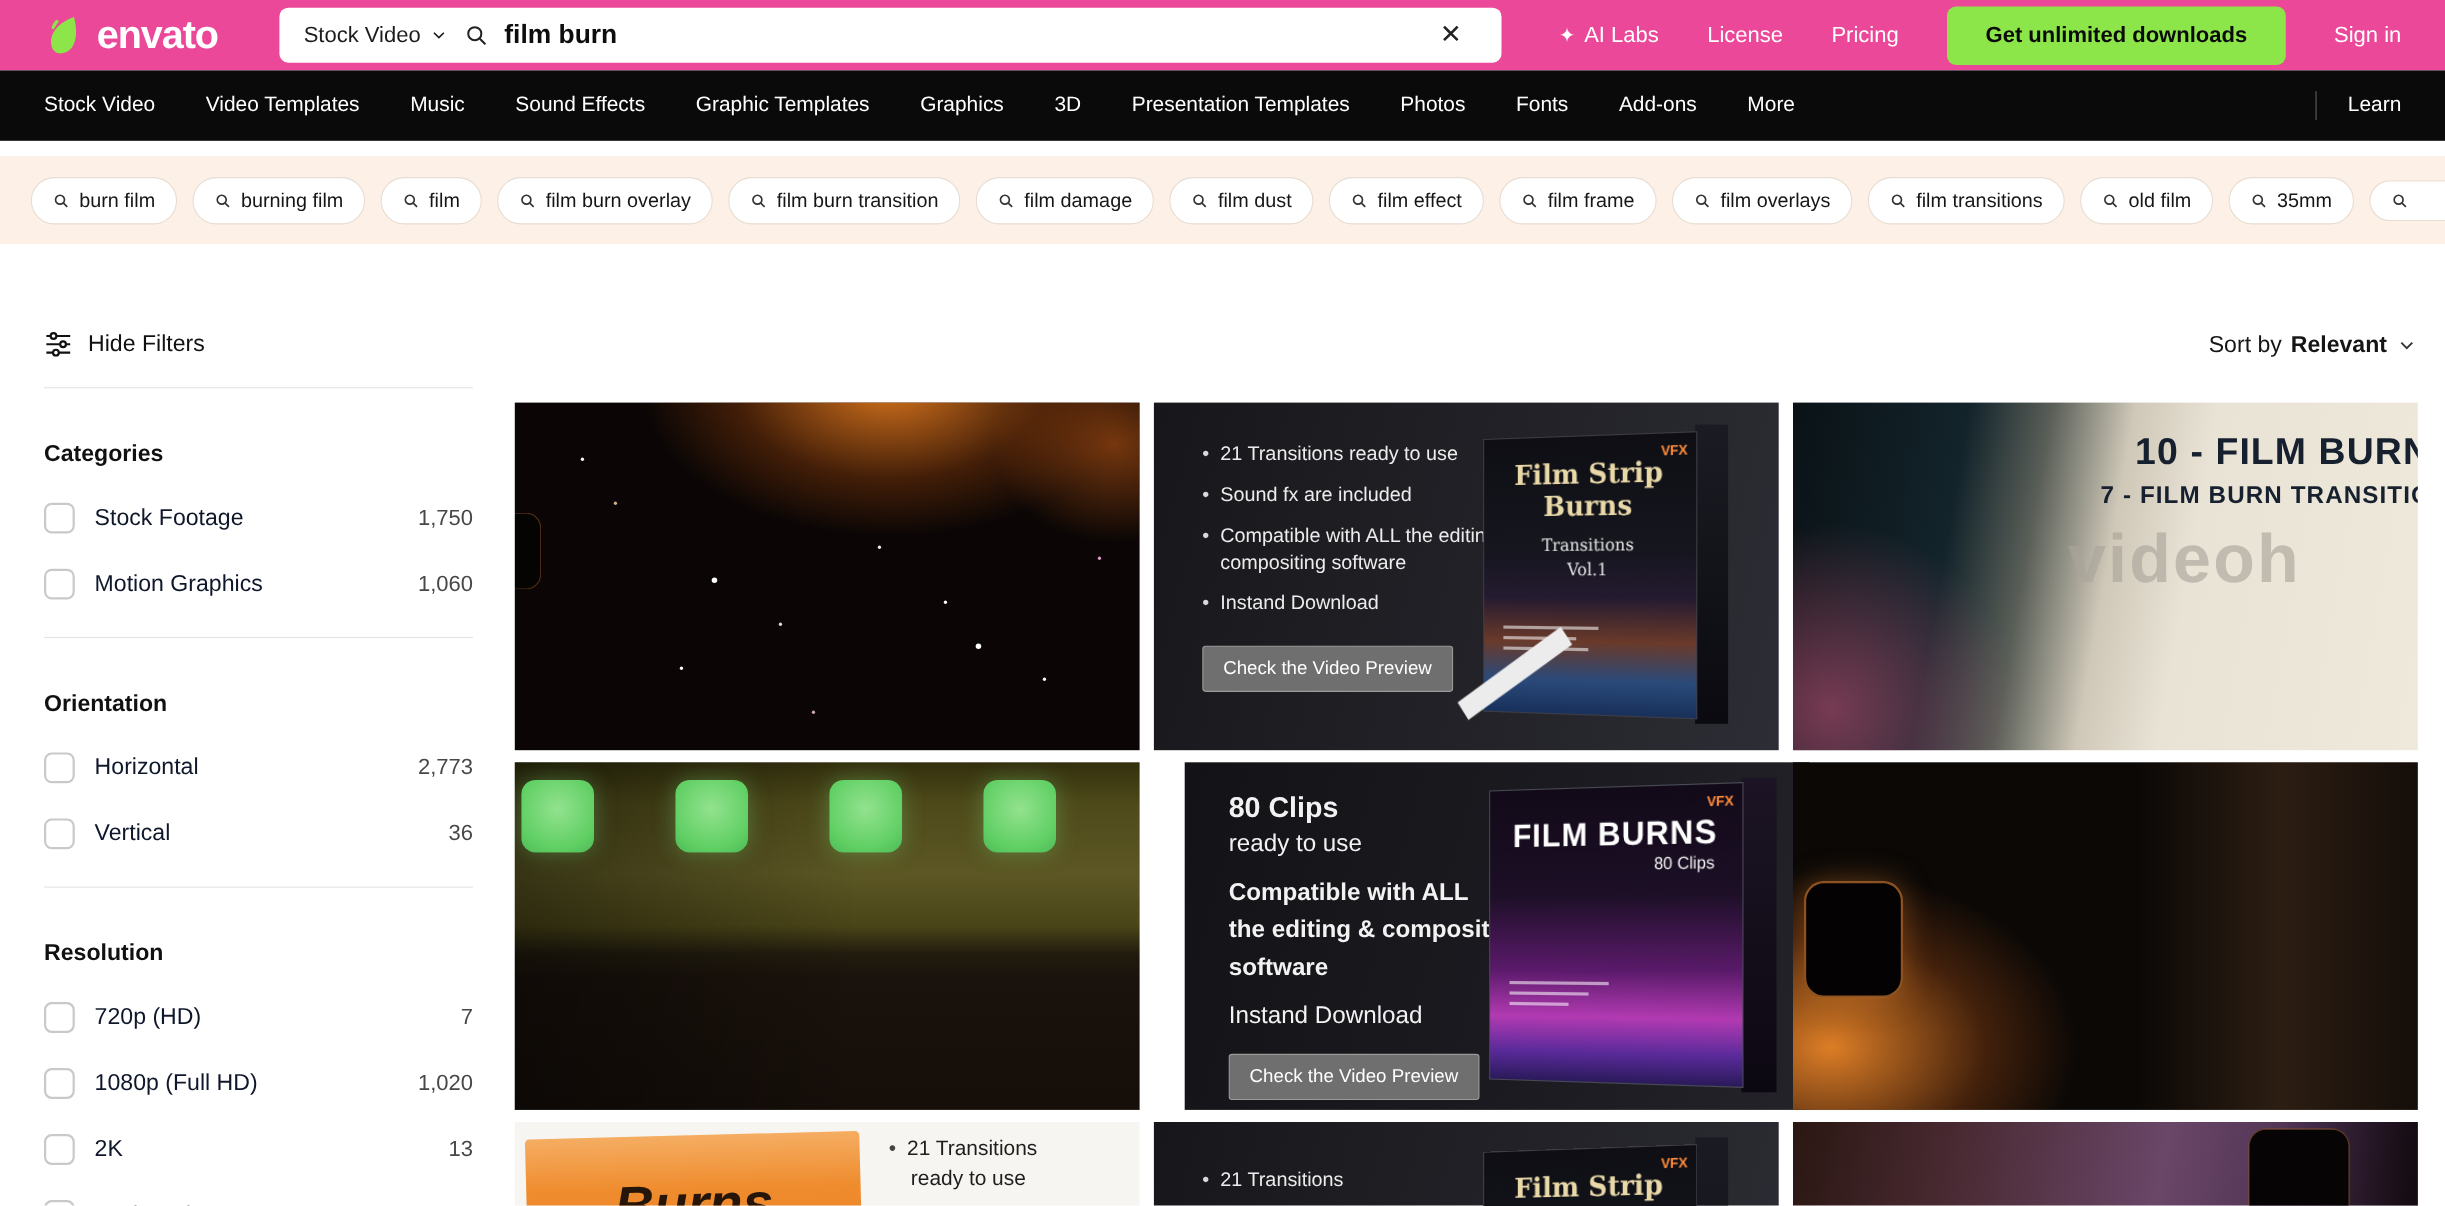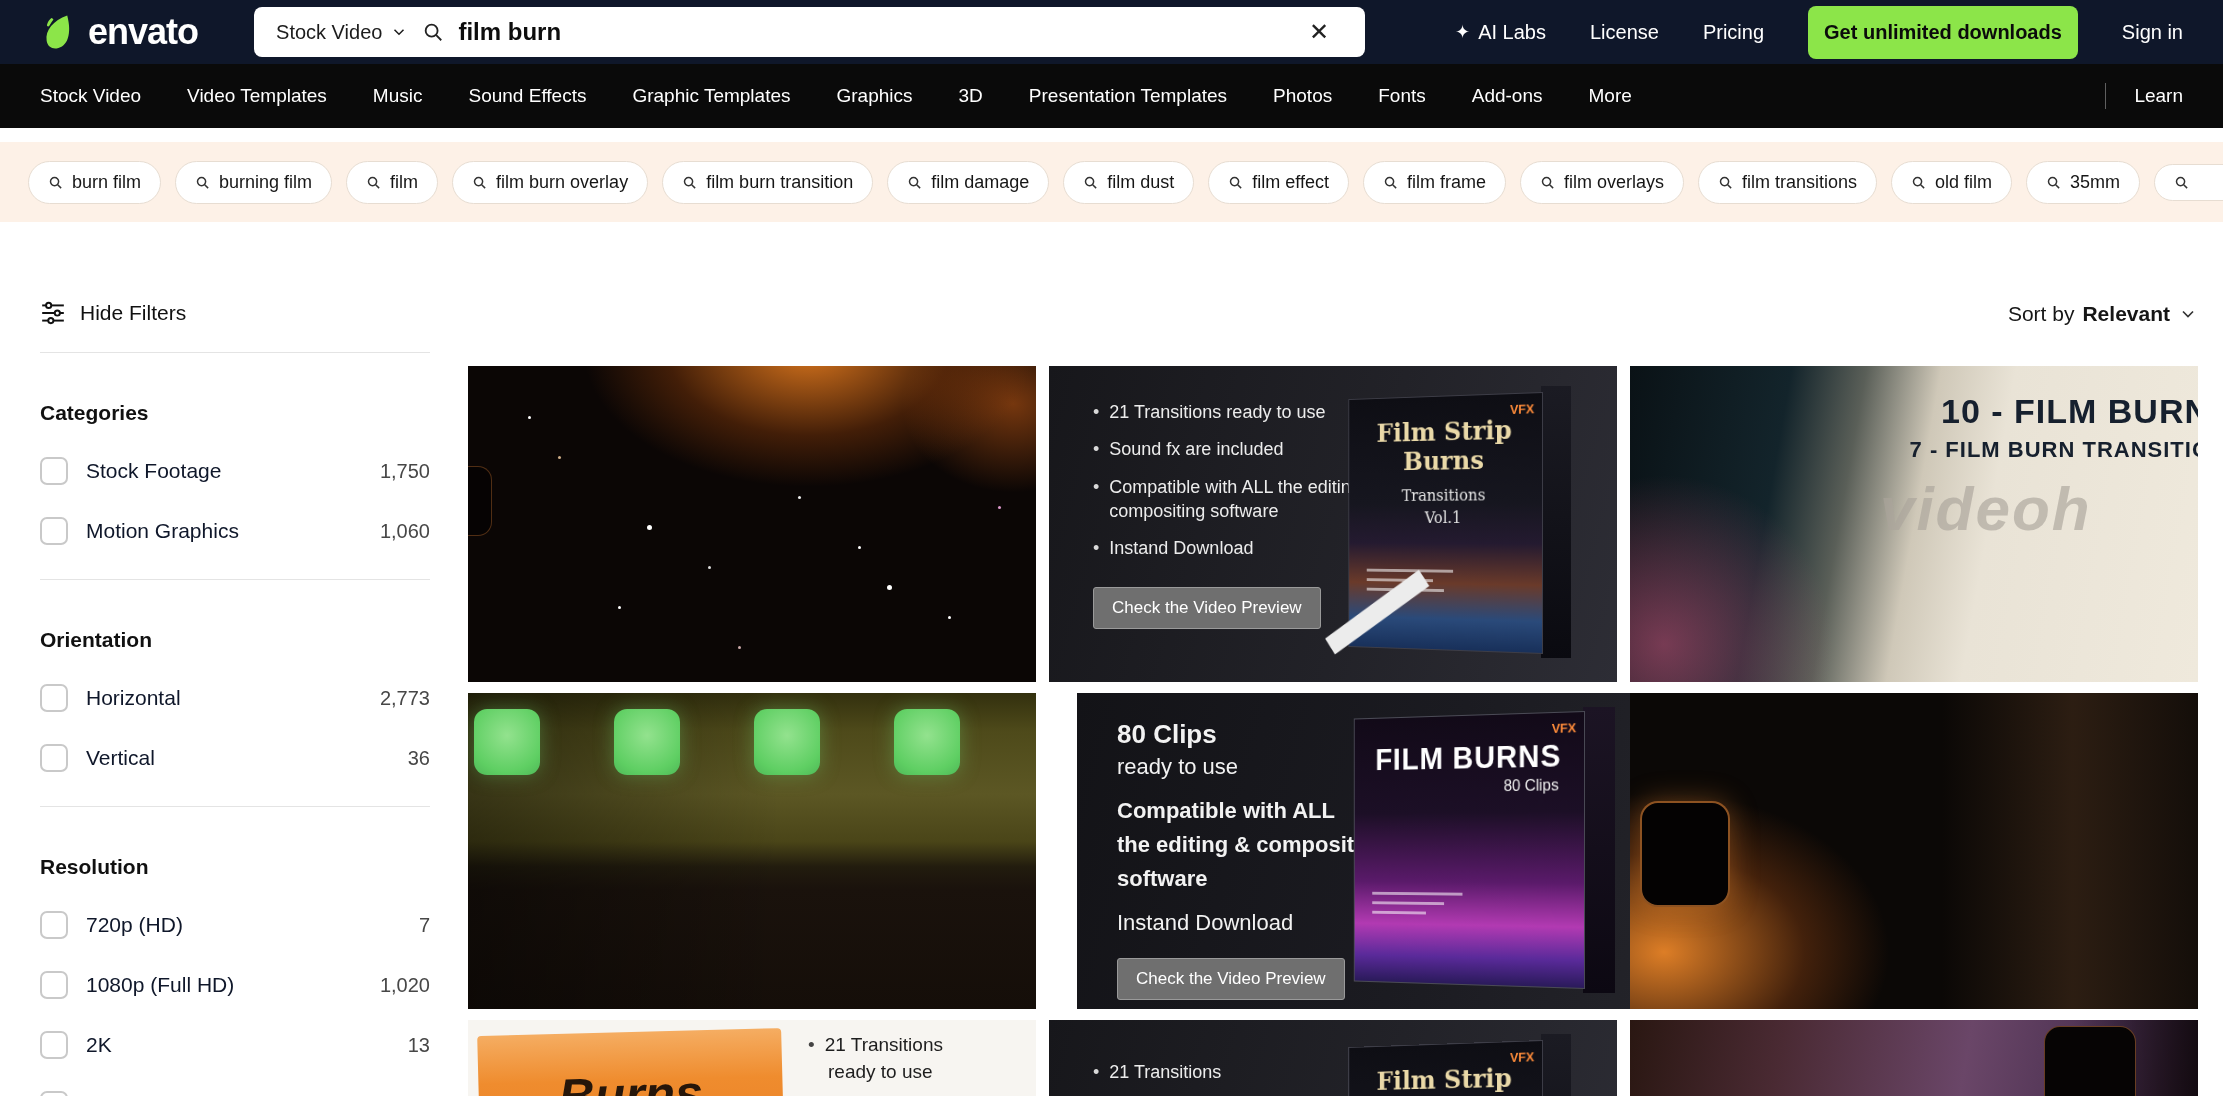--- a/index.html
+++ b/index.html
@@ -1,35 +1,35 @@
 <!DOCTYPE html>
 <html><head>
 <meta charset="utf-8">
 <style>
   * { box-sizing: border-box; margin: 0; padding: 0; }
   html,body { width: 2223px; height: 1096px; overflow: hidden; background:#fff;
     font-family: "Liberation Sans", sans-serif; color:#111; }
 
   
-  .topbar { height: 64px; background:#0f172a; display:flex; align-items:center; padding:0 40px; }
+  .topbar { height: 64px; background:#ec4899; display:flex; align-items:center; padding:0 40px; }
   .logo { display:flex; align-items:center; gap:10px; }
   .logo svg { width:38px; height:38px; }
   .logo-text { color:#fff; font-size:36px; font-weight:bold; letter-spacing:-1px; }
   .searchbar { margin-left:56px; width:1111px; height:50px; background:#fff; border-radius:8px;
     display:flex; align-items:center; padding:0 22px; gap:14px; }
   .search-cat { display:flex; align-items:center; gap:8px; font-size:20px; color:#1c1c1c; white-space:nowrap; }
   .search-cat svg { width:18px; height:18px; }
   .search-icon svg { width:22px; height:22px; display:block; color:#222; }
   .search-query { font-size:24px; font-weight:bold; color:#0d0d0d; flex:1; }
   .search-clear { font-size:24px; color:#222; margin-right:14px; line-height:1; }
   .top-right { margin-left:auto; display:flex; align-items:center; gap:44px; }
   .top-link { color:#fff; font-size:20px; white-space:nowrap; display:flex; align-items:center; gap:8px; }
   .sparkle { font-size:18px; }
   .cta-btn { background:#8ce549; color:#0b0b0b; font-size:20px; font-weight:bold; border:none;
-    border-radius:8px; padding:15px 16px; white-space:nowrap; }
+    border-radius:8px; padding:15px 35px; white-space:nowrap; }
 
   
   .navbar { height:64px; background:#0a0a0a; display:flex; align-items:center; padding:0 40px; gap:46px; }
   .nav-item { color:#fff; font-size:19px; white-space:nowrap; }
   .nav-right { margin-left:auto; display:flex; align-items:center; gap:28px; }
   .nav-divider { width:1px; height:26px; background:rgba(255,255,255,.35); }
 
   
   .pills-band { margin-top:14px; background:#fdf1e7; height:80px; display:flex; align-items:center;
     padding:0 28px; gap:14px; overflow:hidden; white-space:nowrap; }
@@ -96,21 +96,21 @@
   .pad-top { padding-top:22px; }
 
   
   .t-awesome { background:
       radial-gradient(circle at 6% 88%, rgba(205,85,125,.55), rgba(0,0,0,0) 28%),
       linear-gradient(100deg,#0a1216 0%, #13242b 26%, #5a5f58 38%, #cfc8b8 50%, #e9e3d6 62%, #efe9dc 100%); }
   .aw-top { position:absolute; top:26px; right:-12px; text-align:right; color:#16202e; }
   .aw-line1 { font-size:34px; font-weight:bold; letter-spacing:1px; }
   .aw-line2 { font-size:22px; font-weight:bold; margin-top:6px; letter-spacing:1px; }
   .aw-mark { position:absolute; left:44%; top:34%; font-size:62px; font-weight:bold;
-      color:rgba(170,165,155,.65); letter-spacing:2px;font-style:italic; }
+      color:rgba(170,165,155,.65); letter-spacing:2px; }
   .aw-bottom { position:absolute; bottom:24px; right:-8px; text-align:right; color:#121c2a; }
   .aw-big { font-size:54px; font-weight:bold; letter-spacing:1px; }
   .aw-sub { font-size:24px; font-weight:bold; margin-top:6px; }
 
   
   .t-strip { background:
       linear-gradient(90deg, rgba(0,0,0,.40), rgba(0,0,0,0) 55%),
       linear-gradient(180deg,#33300e 0%, #4e4a1a 12%, #5c5724 32%, #4a4518 47%, #221c0e 55%, #1a120c 62%, #150e09 100%); }
   .sprockets { position:absolute; top:16px; left:6px; display:flex; gap:74px; }
   .sprocket { width:66px; height:66px; border-radius:13px;

